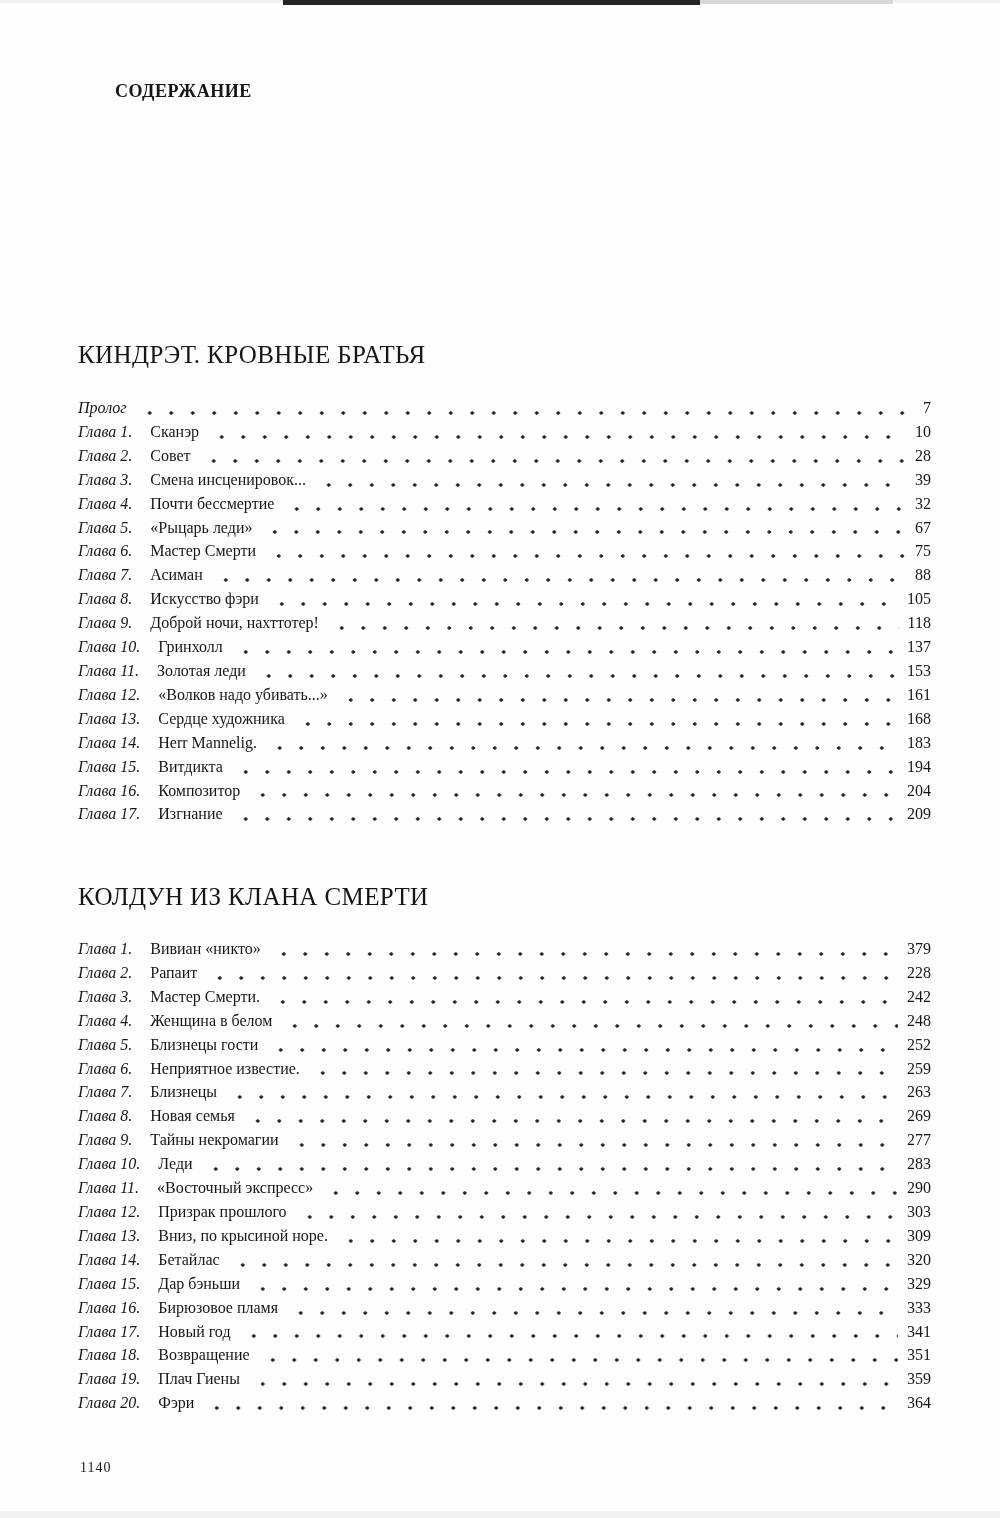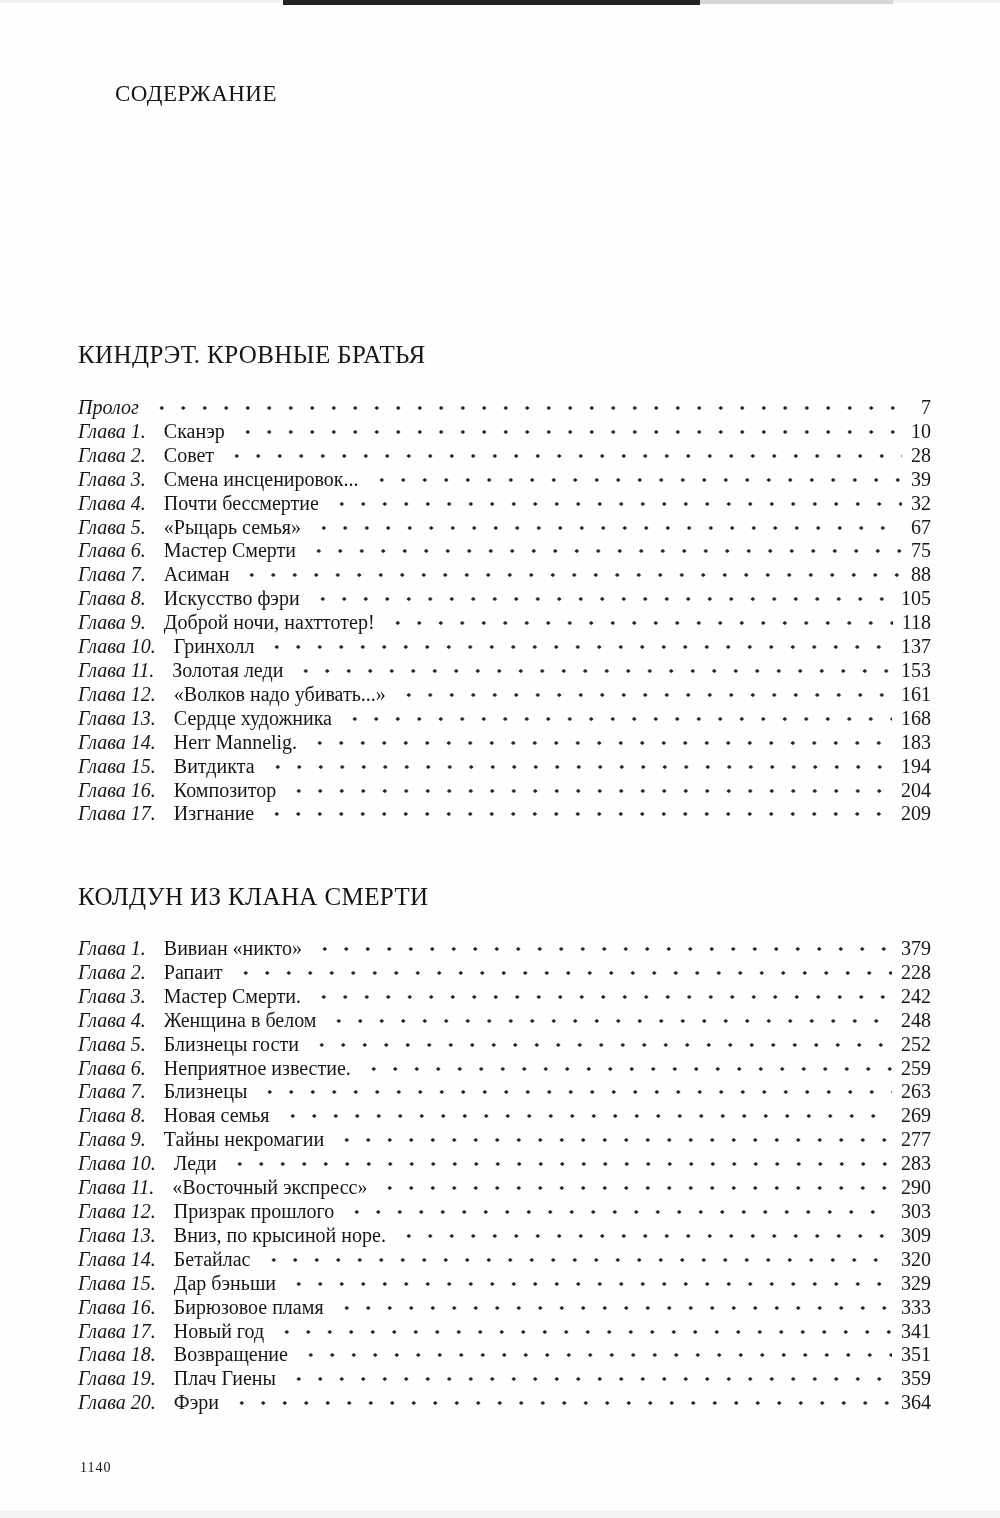--- a/index.html
+++ b/index.html
@@ -22,36 +22,36 @@
   .scan-bar-light {
     position: absolute; top: 0; left: 700px; width: 193px; height: 4px;
     background: #d7d7d9;
   }
   .scan-strip-bottom {
     position: absolute; bottom: 0; left: 0; width: 100%; height: 7px;
     background: #f3f3f4;
   }
   .contents-heading {
     position: absolute; left: 115px; top: 66px;
-    font-size: 23px; font-weight: 400; letter-spacing: 0.5px;
+    font-size: 18px; font-weight: 700; letter-spacing: 0.5px;
     line-height: 26px; white-space: nowrap;
   }
   .section { position: absolute; left: 78px; width: 853px; }
   .section-1 { top: 343px; }
   .section-2 { top: 885px; }
   .section-title {
     font-size: 25px; font-weight: 400; letter-spacing: 0.4px;
     line-height: 24px; white-space: nowrap;
   }
   .toc-list { margin-top: 29px; }
   .section-2 .toc-list { margin-top: 28px; }
   .toc-row {
-    display: flex; align-items: flex-start;
+    display: flex; align-items: center;
     height: 23.92px; line-height: 23.92px;
-    font-size: 20px; white-space: nowrap;
+    font-size: 16px; white-space: nowrap;
   }
   .chapter-label { font-style: italic; }
   .chapter-title { margin-left: 18px; }
   .chapter-title:empty { margin-left: 0; }
   .dot-leader {
     flex: 1 1 auto; height: 14px; min-width: 20px;
     margin-left: 5px; margin-right: 9px;
     background-image: radial-gradient(circle, #1d1d1d 1.45px, rgba(0,0,0,0) 1.85px);
     background-size: 21.5px 4px;
     background-repeat: repeat-x;
@@ -100,21 +100,21 @@
         <span class="page-num">39</span>
       </div>
       <div class="toc-row">
         <span class="chapter-label">Глава 4.</span>
         <span class="chapter-title">Почти бессмертие</span>
         <span class="dot-leader"></span>
         <span class="page-num">32</span>
       </div>
       <div class="toc-row">
         <span class="chapter-label">Глава 5.</span>
-        <span class="chapter-title">«Рыцарь семья»</span>
+        <span class="chapter-title">«Рыцарь леди»</span>
         <span class="dot-leader"></span>
         <span class="page-num">67</span>
       </div>
       <div class="toc-row">
         <span class="chapter-label">Глава 6.</span>
         <span class="chapter-title">Мастер Смерти</span>
         <span class="dot-leader"></span>
         <span class="page-num">75</span>
       </div>
       <div class="toc-row">

